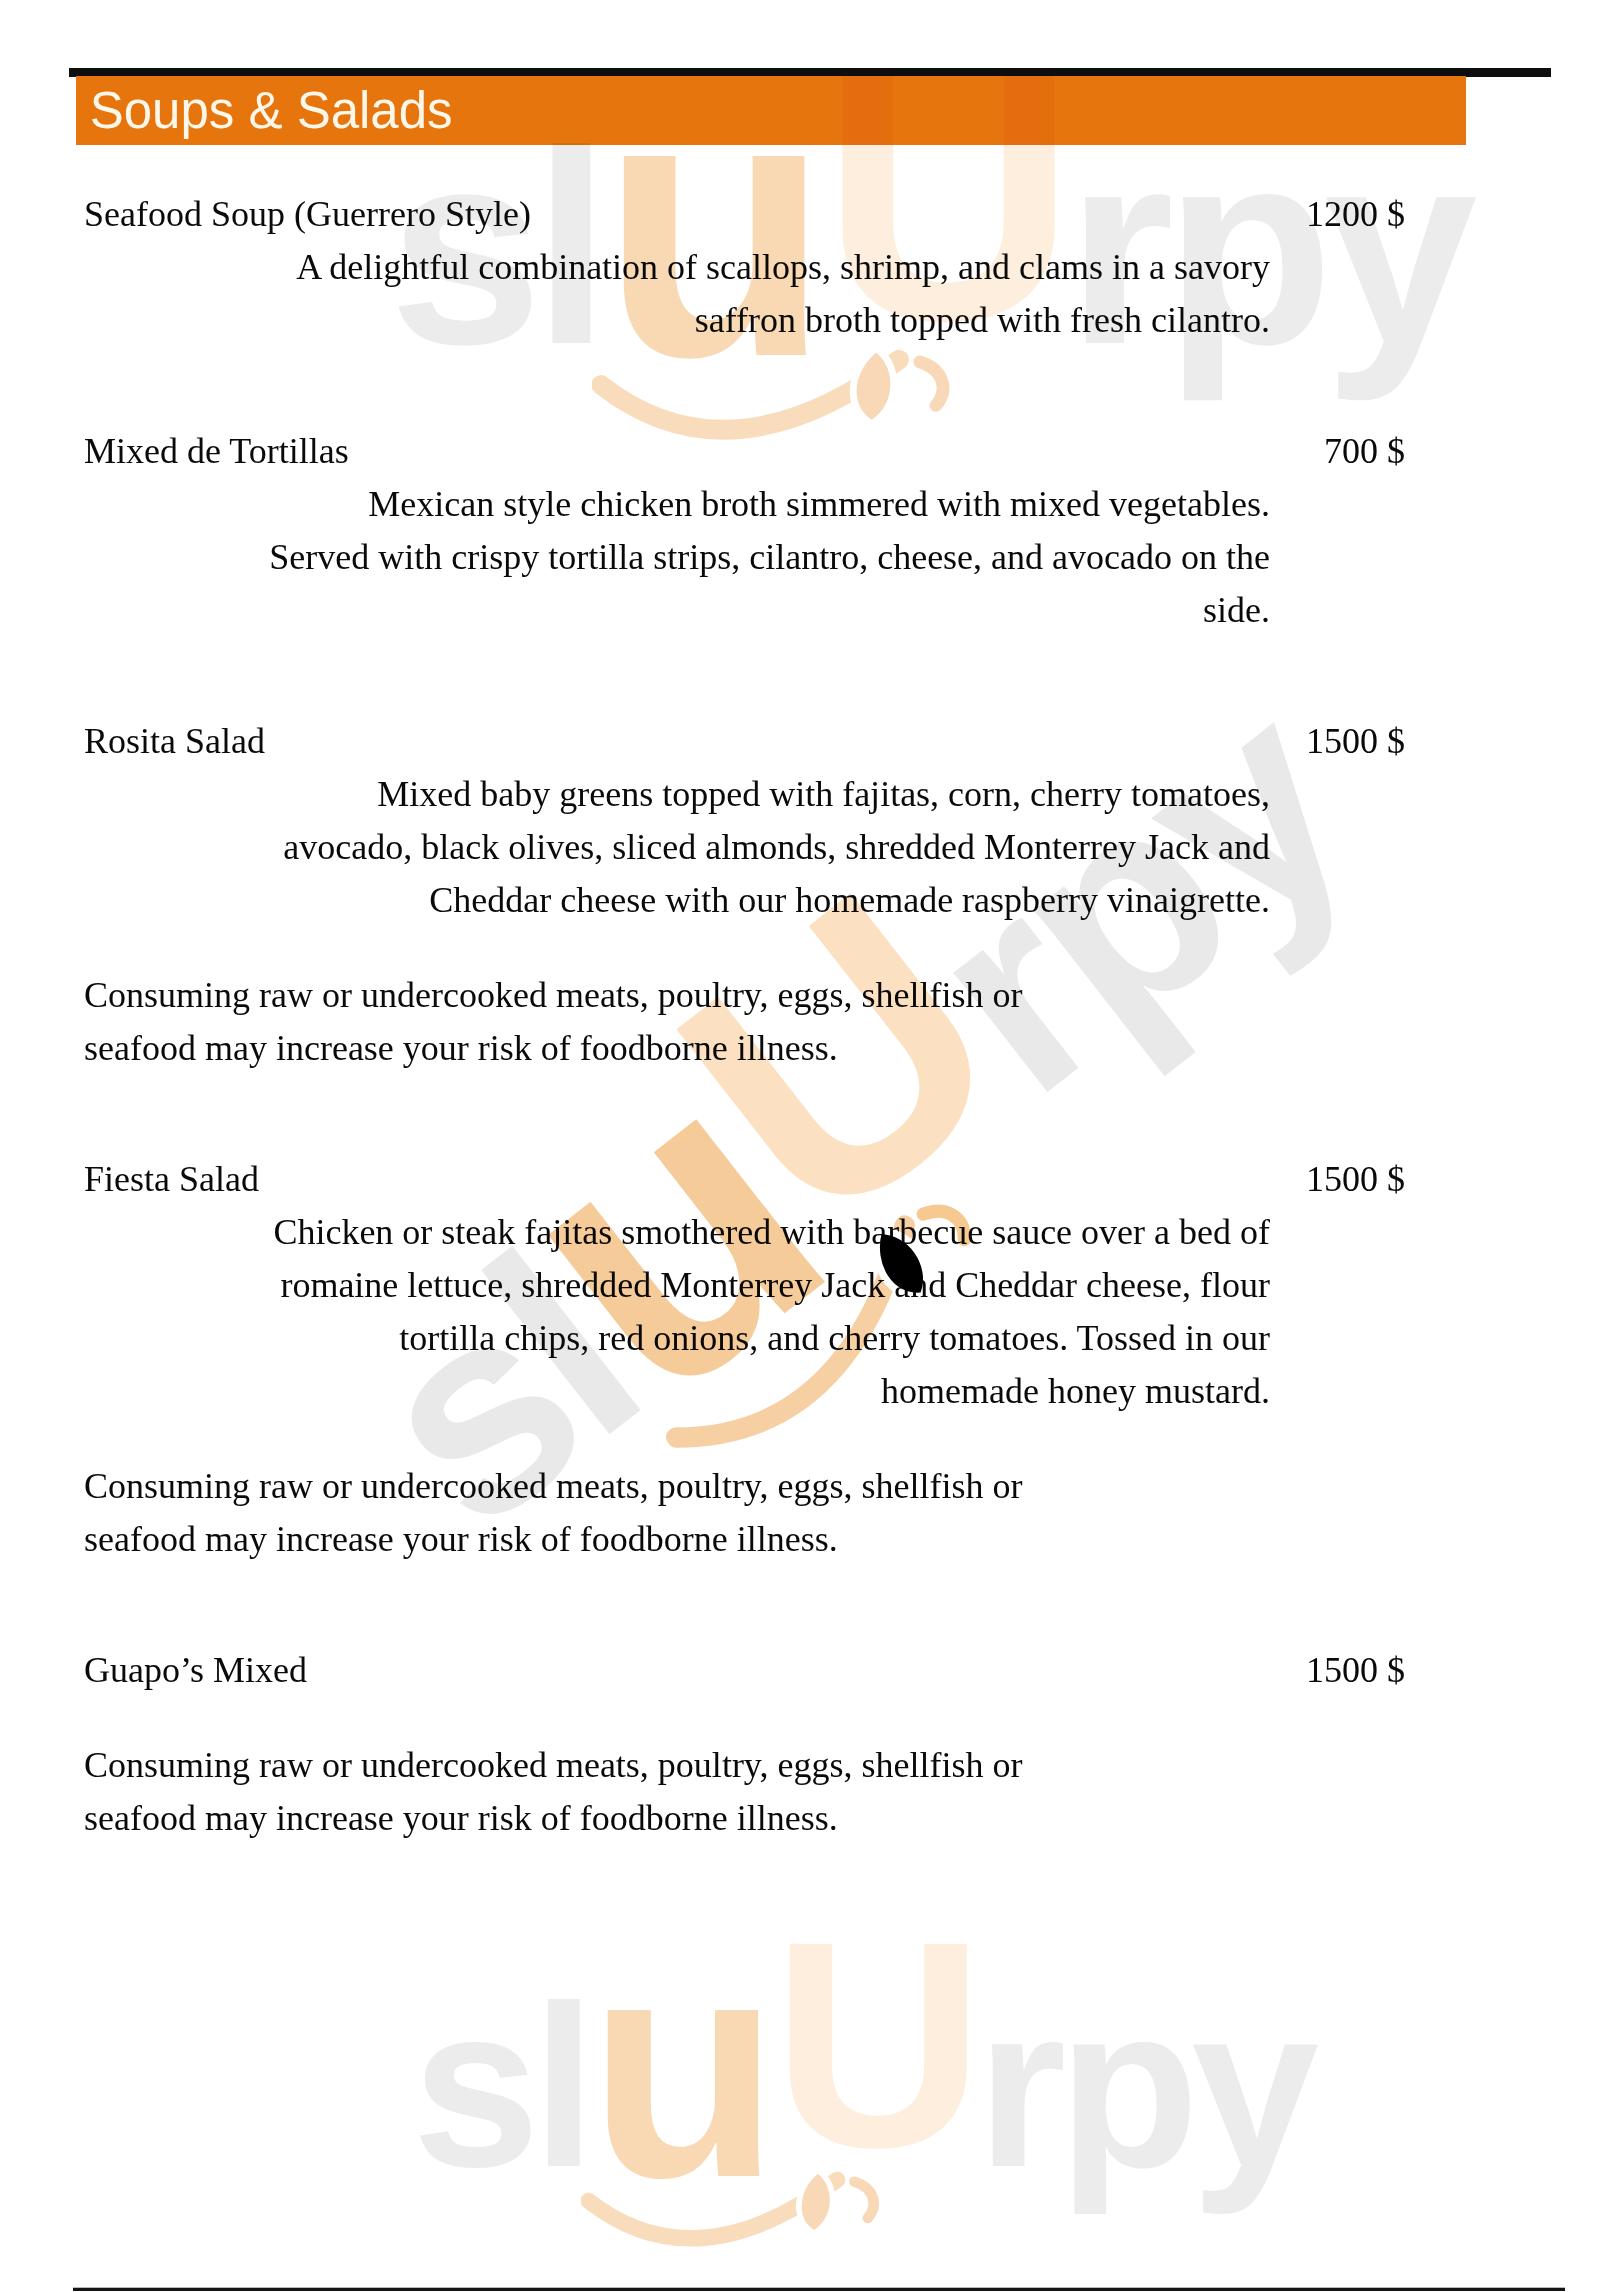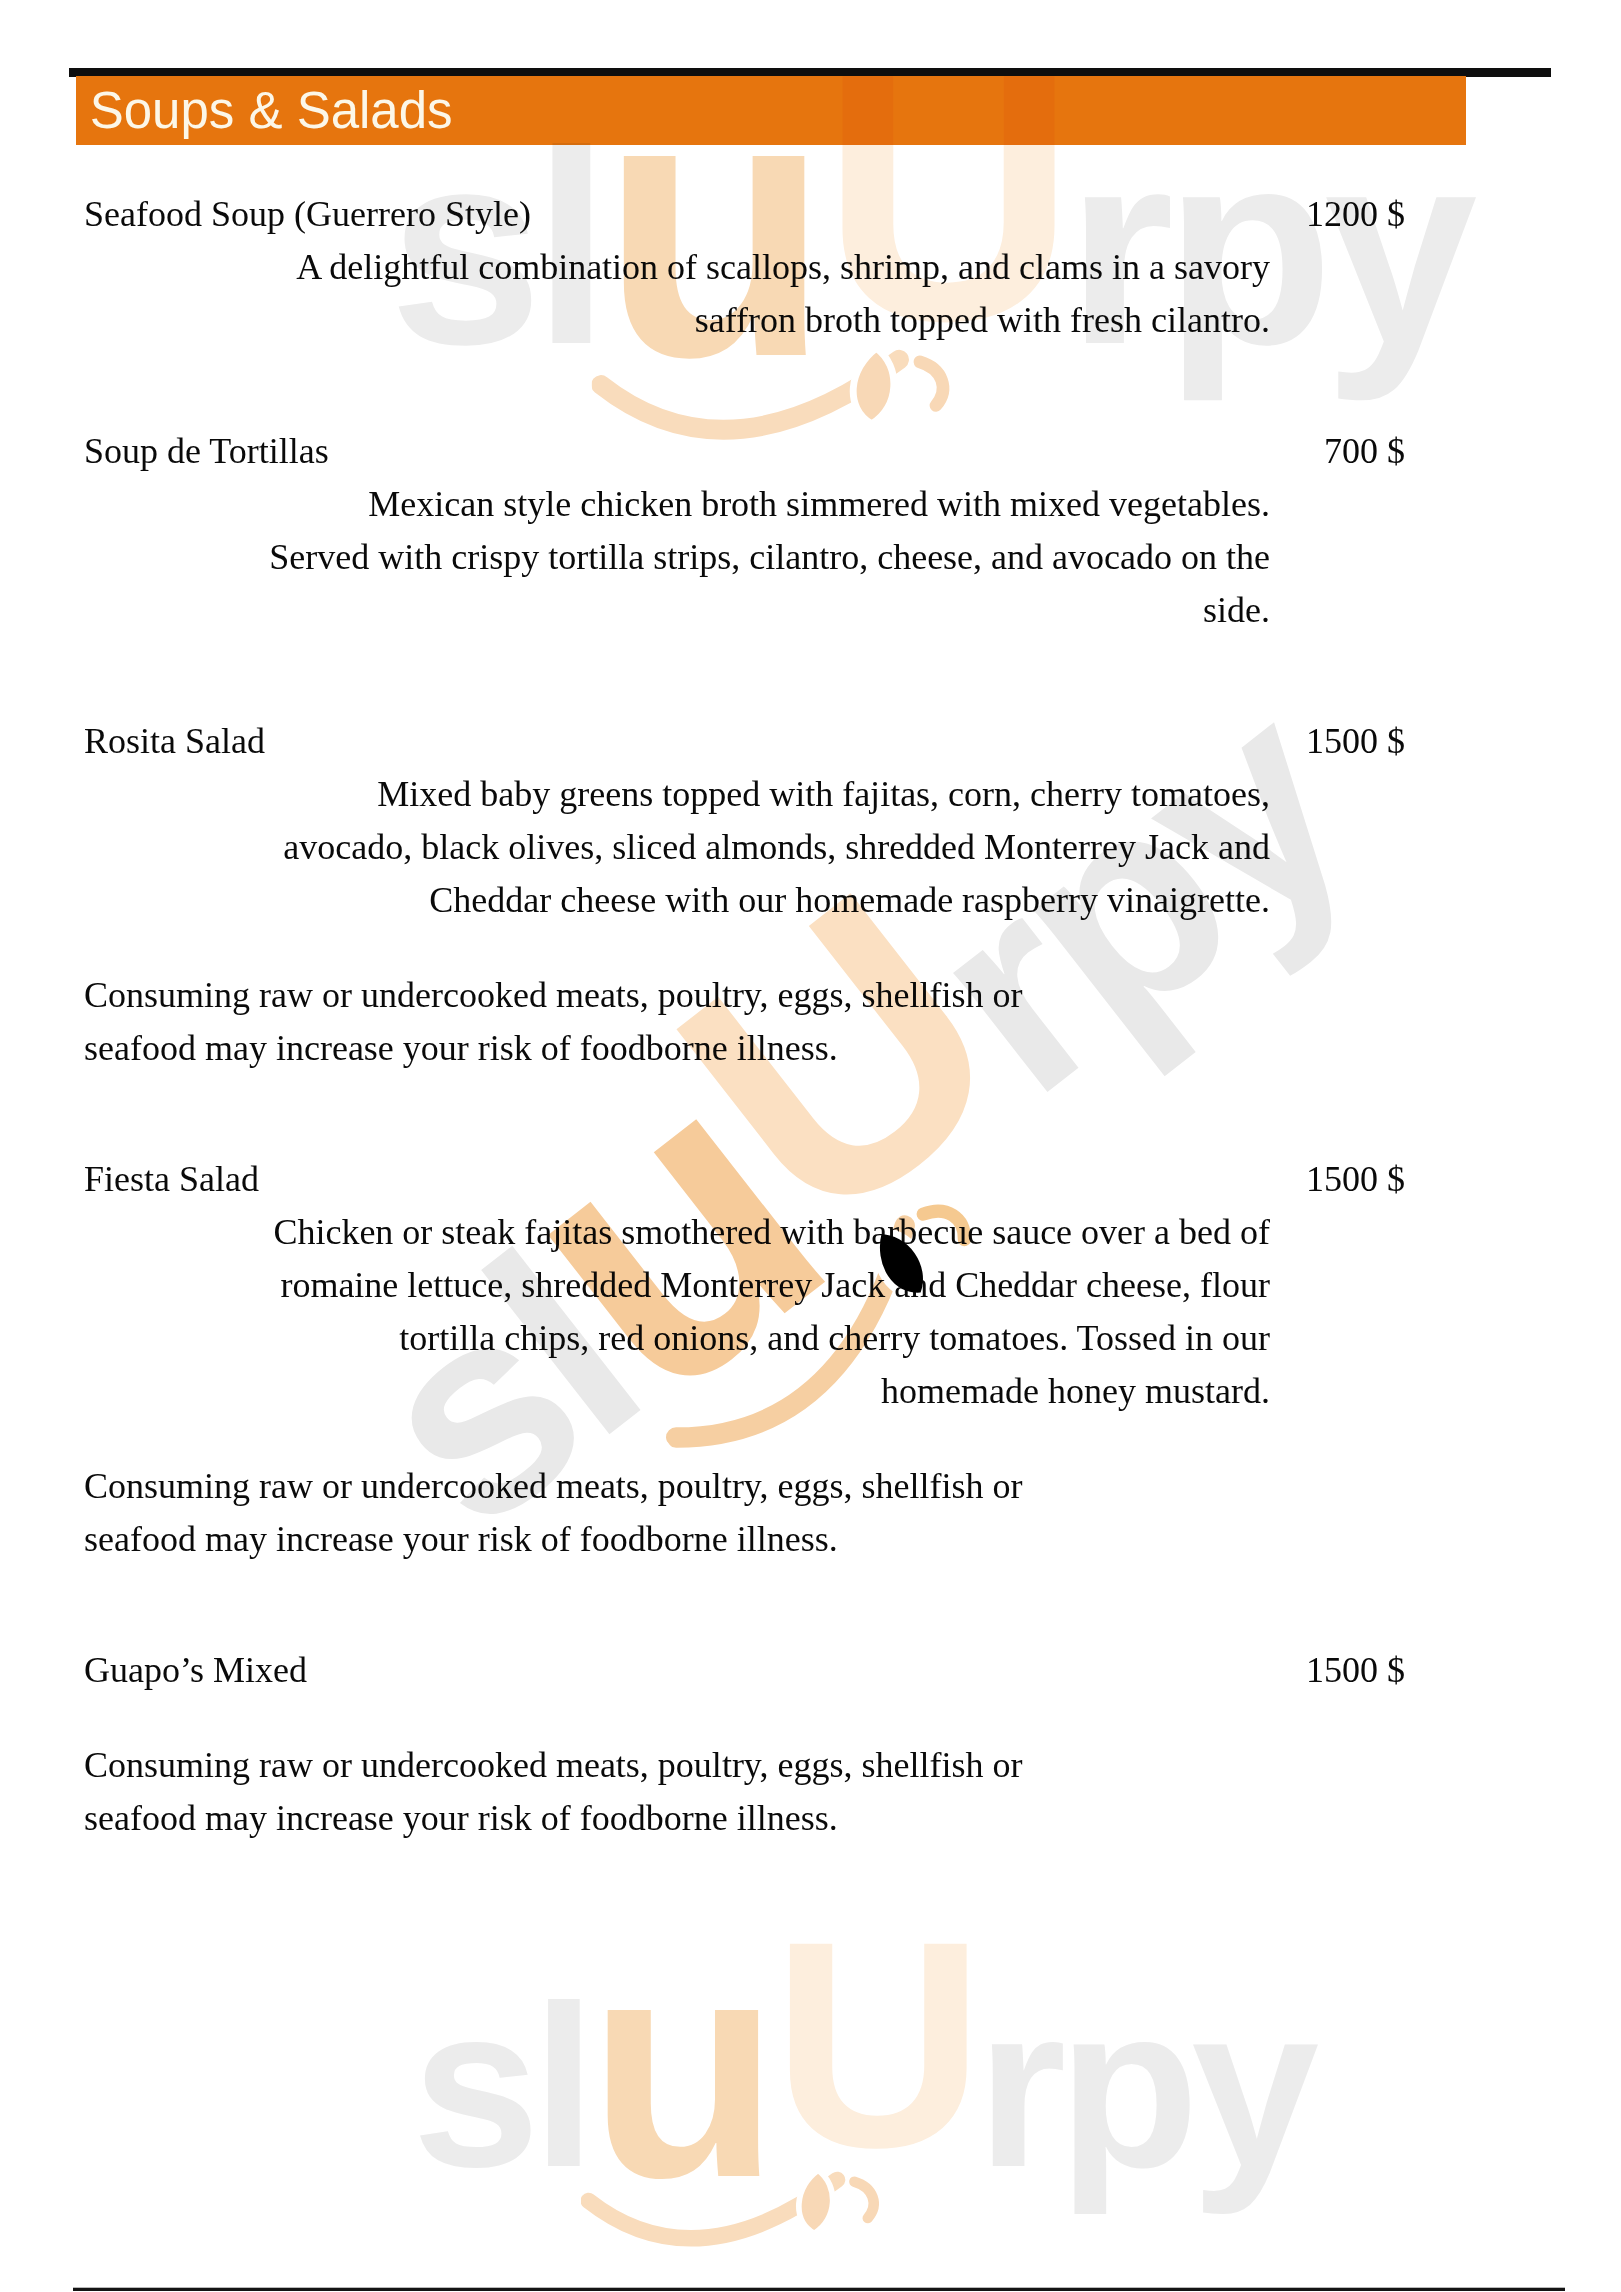--- a/index.html
+++ b/index.html
@@ -89,21 +89,21 @@
       <div class="item-row">
         <span class="item-name">Seafood Soup (Guerrero Style)</span>
         <span class="item-price">1200 $</span>
       </div>
       <div class="item-desc">A delightful combination of scallops, shrimp, and clams in a savory
 saffron broth topped with fresh cilantro.</div>
     </div>
 
     <div class="item">
       <div class="item-row">
-        <span class="item-name">Soup de Tortillas</span>
+        <span class="item-name">Mixed de Tortillas</span>
         <span class="item-price">700 $</span>
       </div>
       <div class="item-desc">Mexican style chicken broth simmered with mixed vegetables.
 Served with crispy tortilla strips, cilantro, cheese, and avocado on the
 side.</div>
     </div>
 
     <div class="item">
       <div class="item-row">
         <span class="item-name">Rosita Salad</span>

